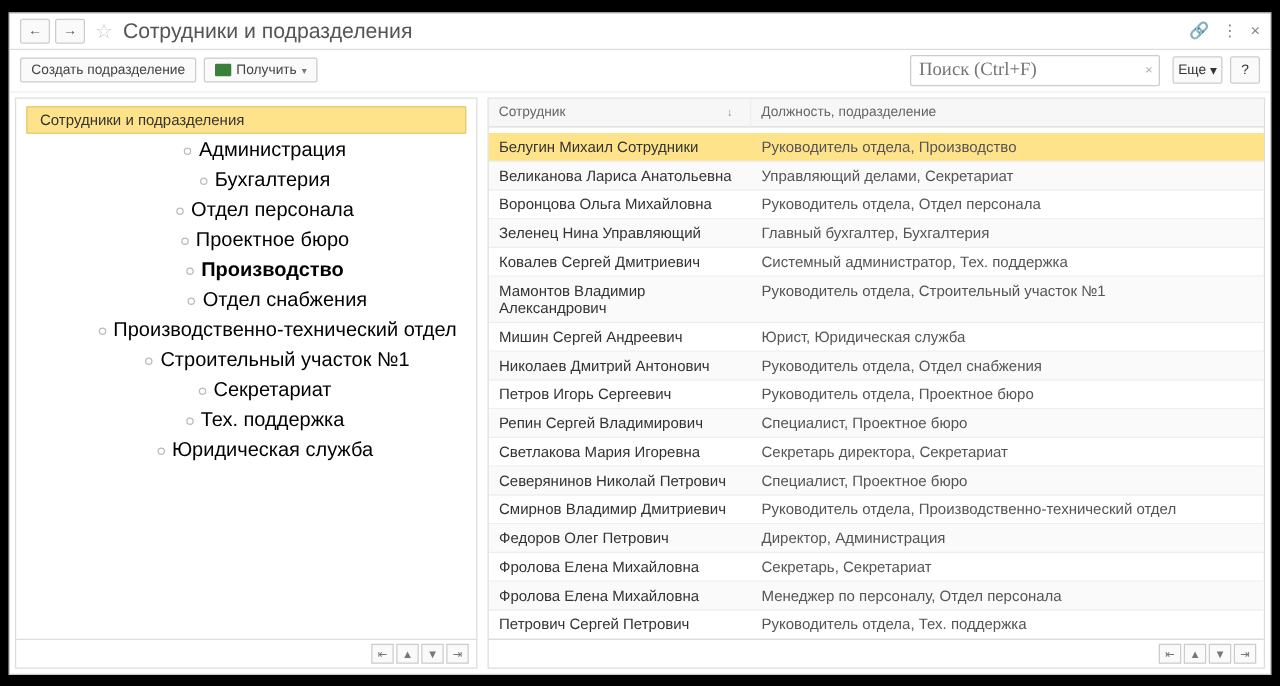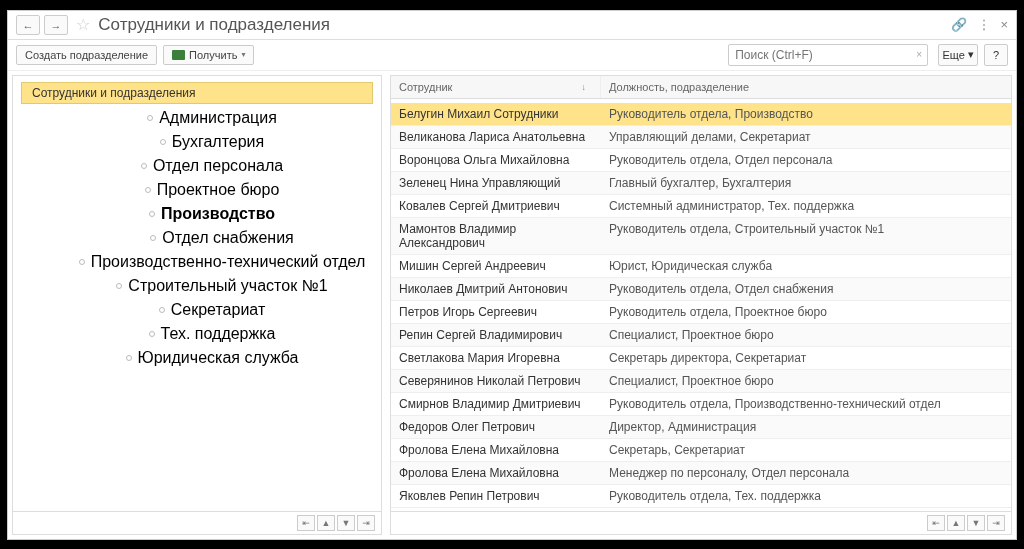--- a/index.html
+++ b/index.html
@@ -10,21 +10,21 @@
   .nav-btn { width:24px; height:20px; border:1px solid #ccc; background:#fafafa; display:flex; align-items:center; justify-content:center; cursor:pointer; font-size:11px; color:#555; border-radius:2px;}
   .star { color:#ccc; font-size:16px; margin:0 4px; }
   .title { font-size:17px; color:#555; }
   .win-controls { margin-left:auto; display:flex; gap:10px; color:#888; font-size:13px; }
   .win-controls span { cursor:pointer; }
   .toolbar { display:flex; align-items:center; padding:4px 8px; gap:6px; border-bottom:1px solid #eee; }
   .tbtn { border:1px solid #ccc; background:#fafafa; padding:3px 8px; font-size:11px; cursor:pointer; border-radius:2px; display:flex; align-items:center; gap:4px; color:#444;}
   .tbtn .printer { width:13px; height:10px; background:#3a7f3a; border-radius:1px; display:inline-block;}
   .tbtn .dd { font-size:8px; color:#777; }
   .spacer { flex:1; }
-  .search { width:200px; border:1px solid #ccc; padding:3px 6px; font-size:12px; color:#aaa; border-radius:2px; }
+  .search { width:200px; border:1px solid #ccc; padding:3px 6px; font-size:15px; color:#aaa; border-radius:2px;font-family:Liberation Serif, serif; }
   .sq-btn { width:40px; height:22px; border:1px solid #ccc; background:#fafafa; font-size:11px; cursor:pointer; border-radius:2px; display:flex; align-items:center; justify-content:center; gap:3px;}
   .content { flex:1; display:flex; overflow:hidden; }
   .pane { display:flex; flex-direction:column; border:1px solid #ddd; margin:4px; }
   .left { width:370px; }
   .right { flex:1; }
   .pane-body { flex:1; overflow:auto; padding:4px 0; }
   .tree-root { padding:3px 10px; background:#ffe38a; border:1px solid #e0c96e; margin:2px 8px; font-size:12px; }
   .tree-item { padding:3px 0 3px 30px; display:flex; align-items:center; gap:6px; font-size:16px; color:#000000; cursor:pointer;justify-content:center;}
   .tree-item.child { padding-left:50px; }
   .tree-item.bold { font-weight:bold; }
@@ -202,21 +202,21 @@
           </div>
           <div class="row">
             <div class="cell c1">Фролова Елена Михайловна</div>
             <div class="cell c2">Секретарь, Секретариат</div>
           </div>
           <div class="row">
             <div class="cell c1">Фролова Елена Михайловна</div>
             <div class="cell c2">Менеджер по персоналу, Отдел персонала</div>
           </div>
           <div class="row">
-            <div class="cell c1">Яковлев Репин Петрович</div>
+            <div class="cell c1">Петрович Сергей Петрович</div>
             <div class="cell c2">Руководитель отдела, Тех. поддержка</div>
           </div>
         </div>
       <div class="pane-footer" id="grid-footer">
           <div class="ft-btn">⇤</div>
           <div class="ft-btn">▲</div>
           <div class="ft-btn">▼</div>
           <div class="ft-btn">⇥</div>
         </div>
     </div>

